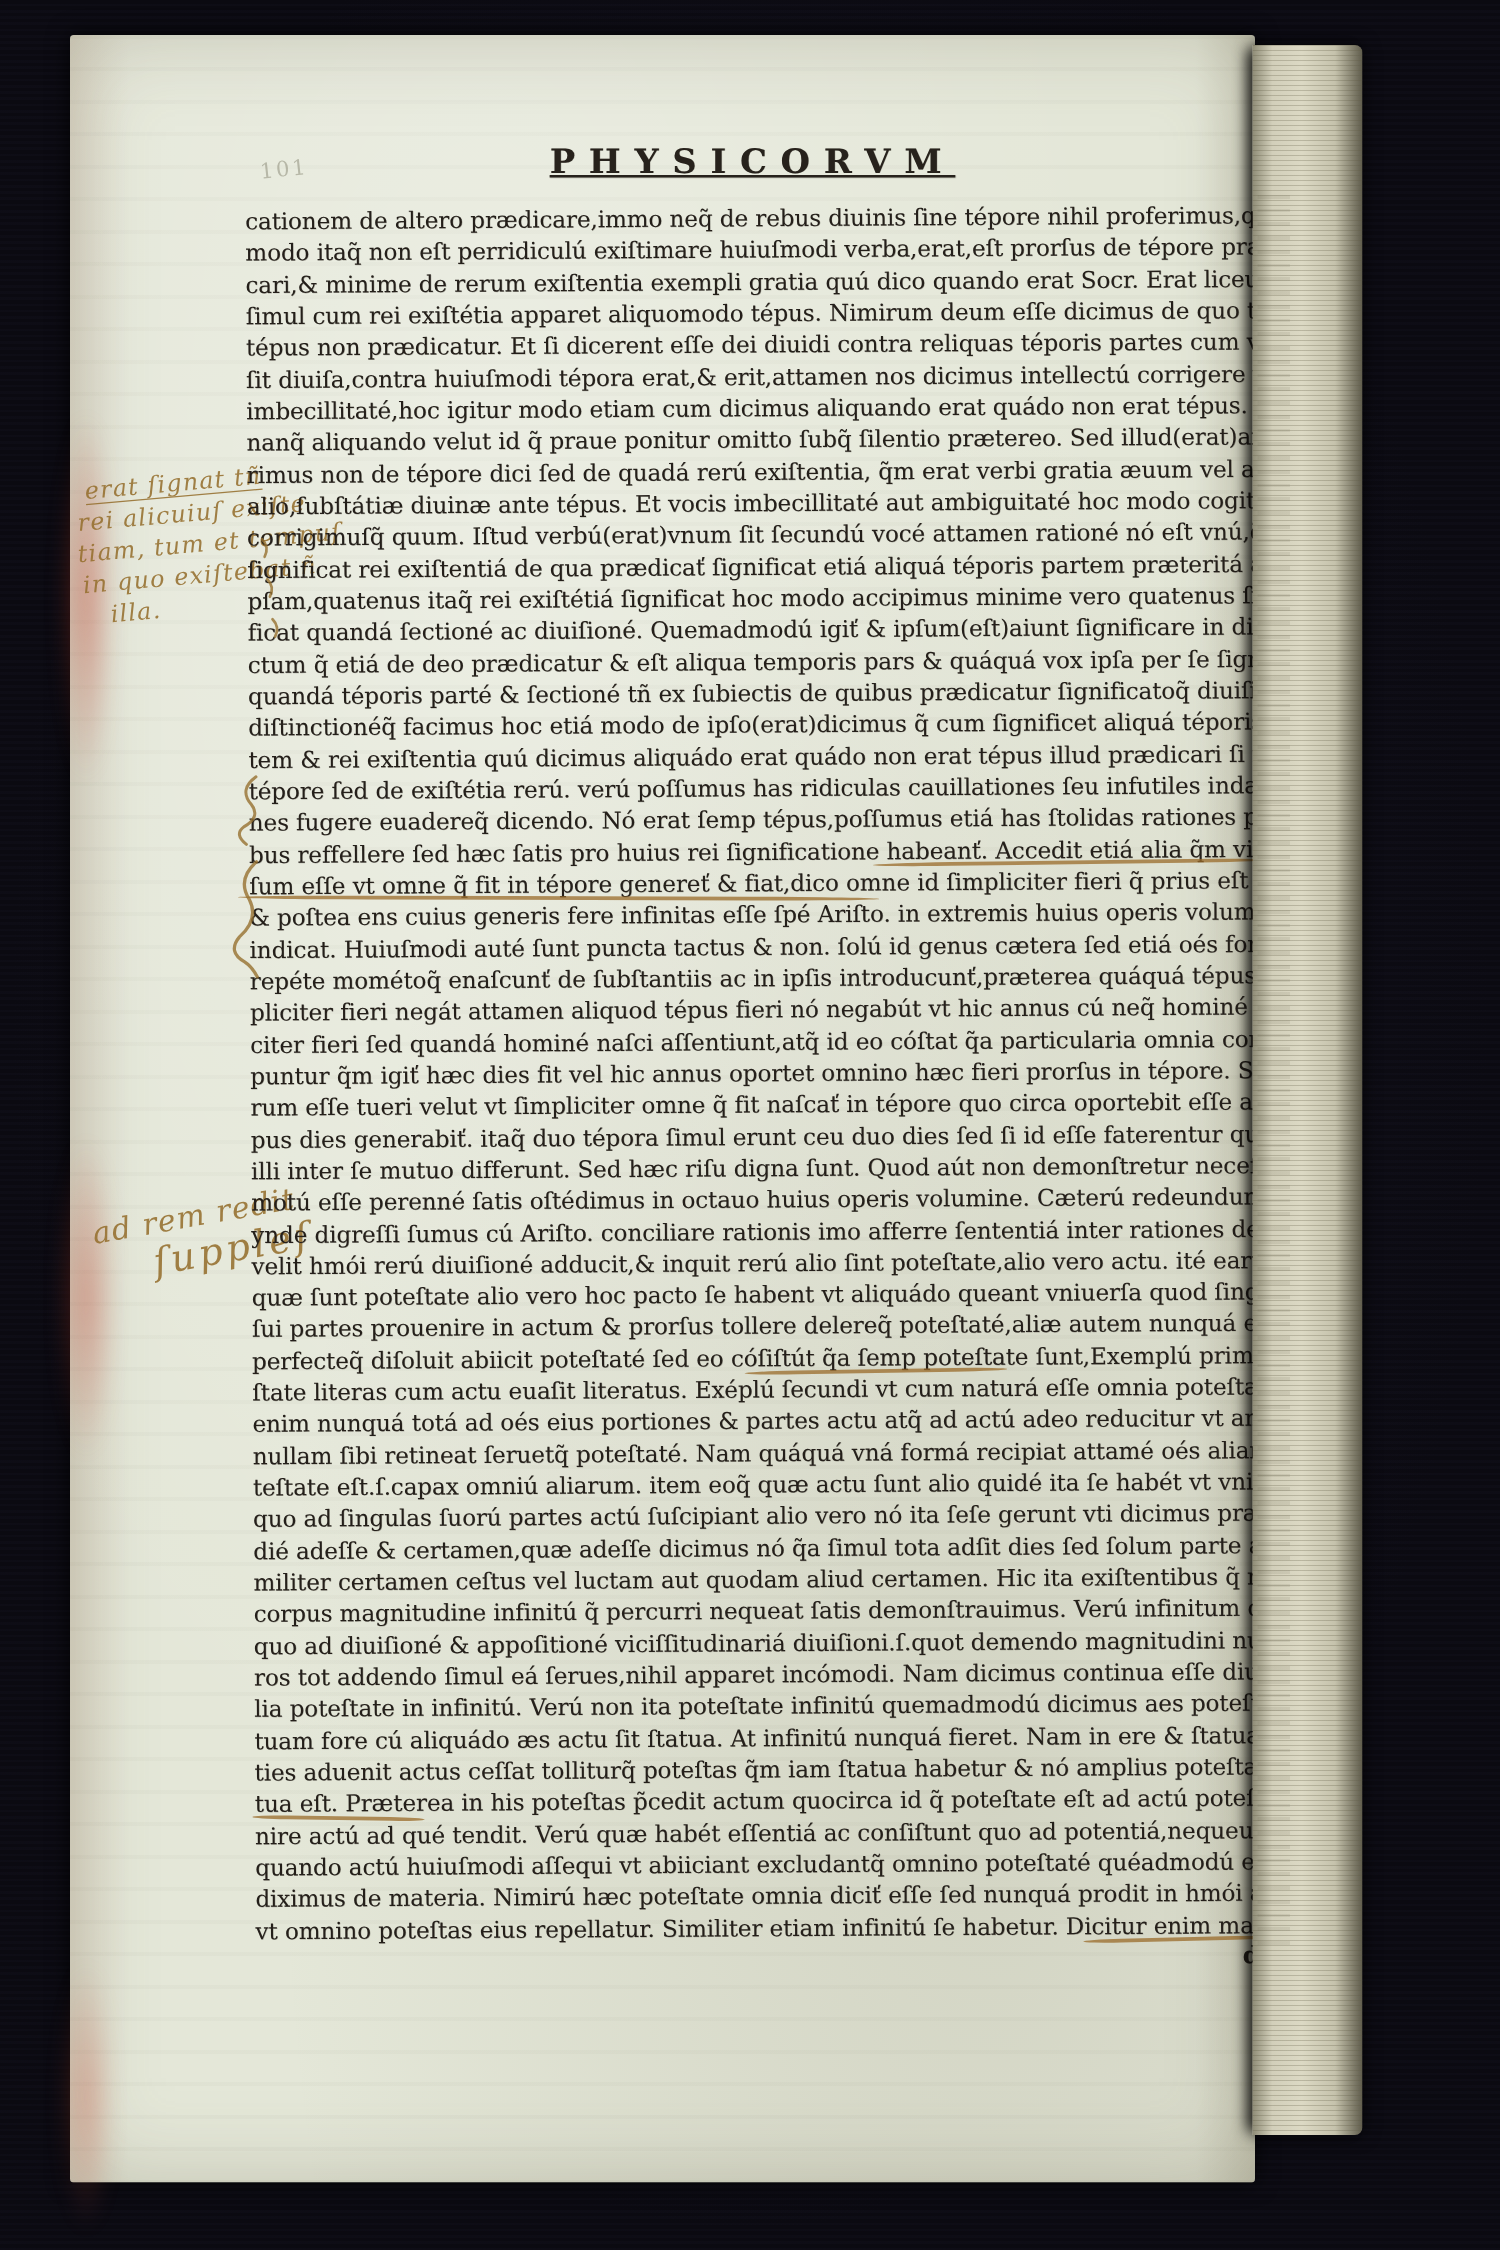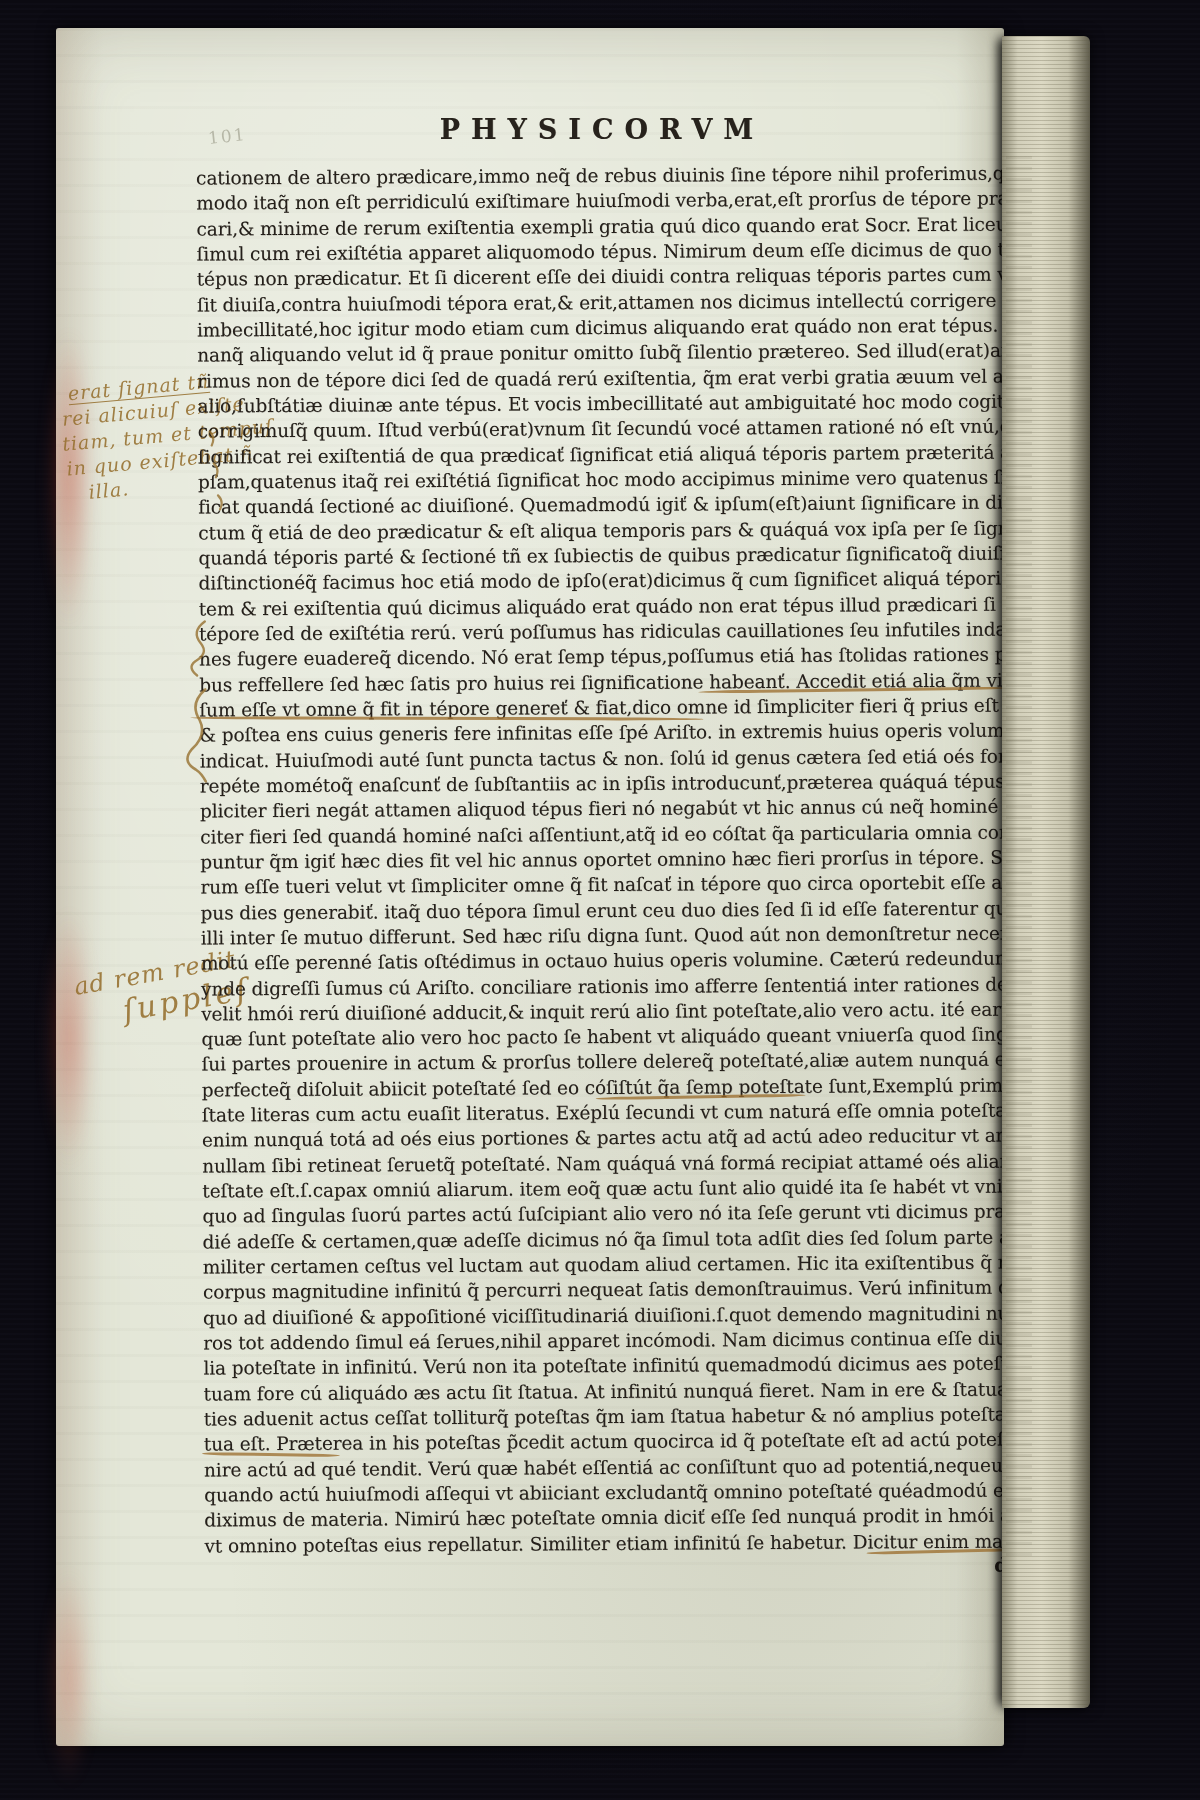--- a/index.html
+++ b/index.html
@@ -24,20 +24,21 @@
   .stain{position:absolute;filter:blur(7px);pointer-events:none;}
   .stain.s1{left:-10px;top:300px;width:46px;height:300px;background:radial-gradient(ellipse, rgba(202,72,55,.42), transparent 70%);}
   .stain.s2{left:-12px;top:880px;width:50px;height:260px;background:radial-gradient(ellipse, rgba(202,72,55,.36), transparent 70%);}
   .stain.s3{left:-10px;top:1540px;width:46px;height:220px;background:radial-gradient(ellipse, rgba(205,85,65,.30), transparent 70%);}
   .folio{position:absolute;left:152px;top:98px;font-size:17px;color:#6f6d58;opacity:.4;transform:rotate(-6deg);letter-spacing:2px;}
   .header{
     position:absolute; left:140px; top:86px; width:812px;
     text-align:center; font-size:27px; letter-spacing:11px;
     color:#27221c; font-weight:bold;
     text-shadow:.4px .4px 0 rgba(40,32,24,.3);
+    text-decoration:underline;
   }
   .textblock{
     position:absolute; left:140px; top:135px; width:812px;
     transform:rotate(-0.35deg); transform-origin:top center;
     color:#241f1a;
   }
   .tline{
     height:25.33px; line-height:25.33px; white-space:nowrap;
     font-size:18.5px; letter-spacing:-0.1px;
     text-shadow:.35px .35px 0 rgba(35,28,20,.32);

